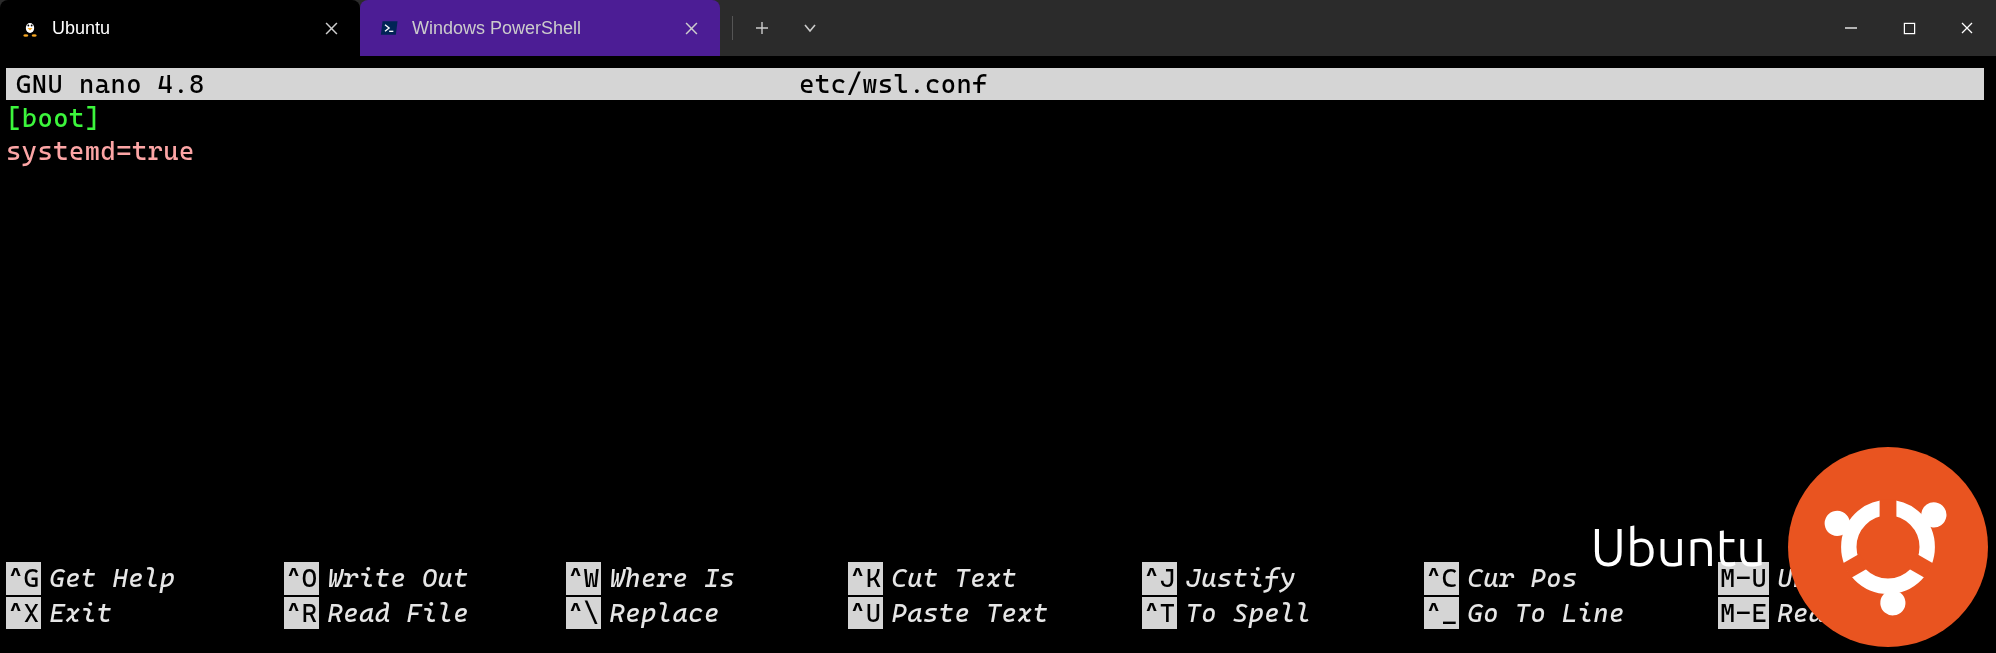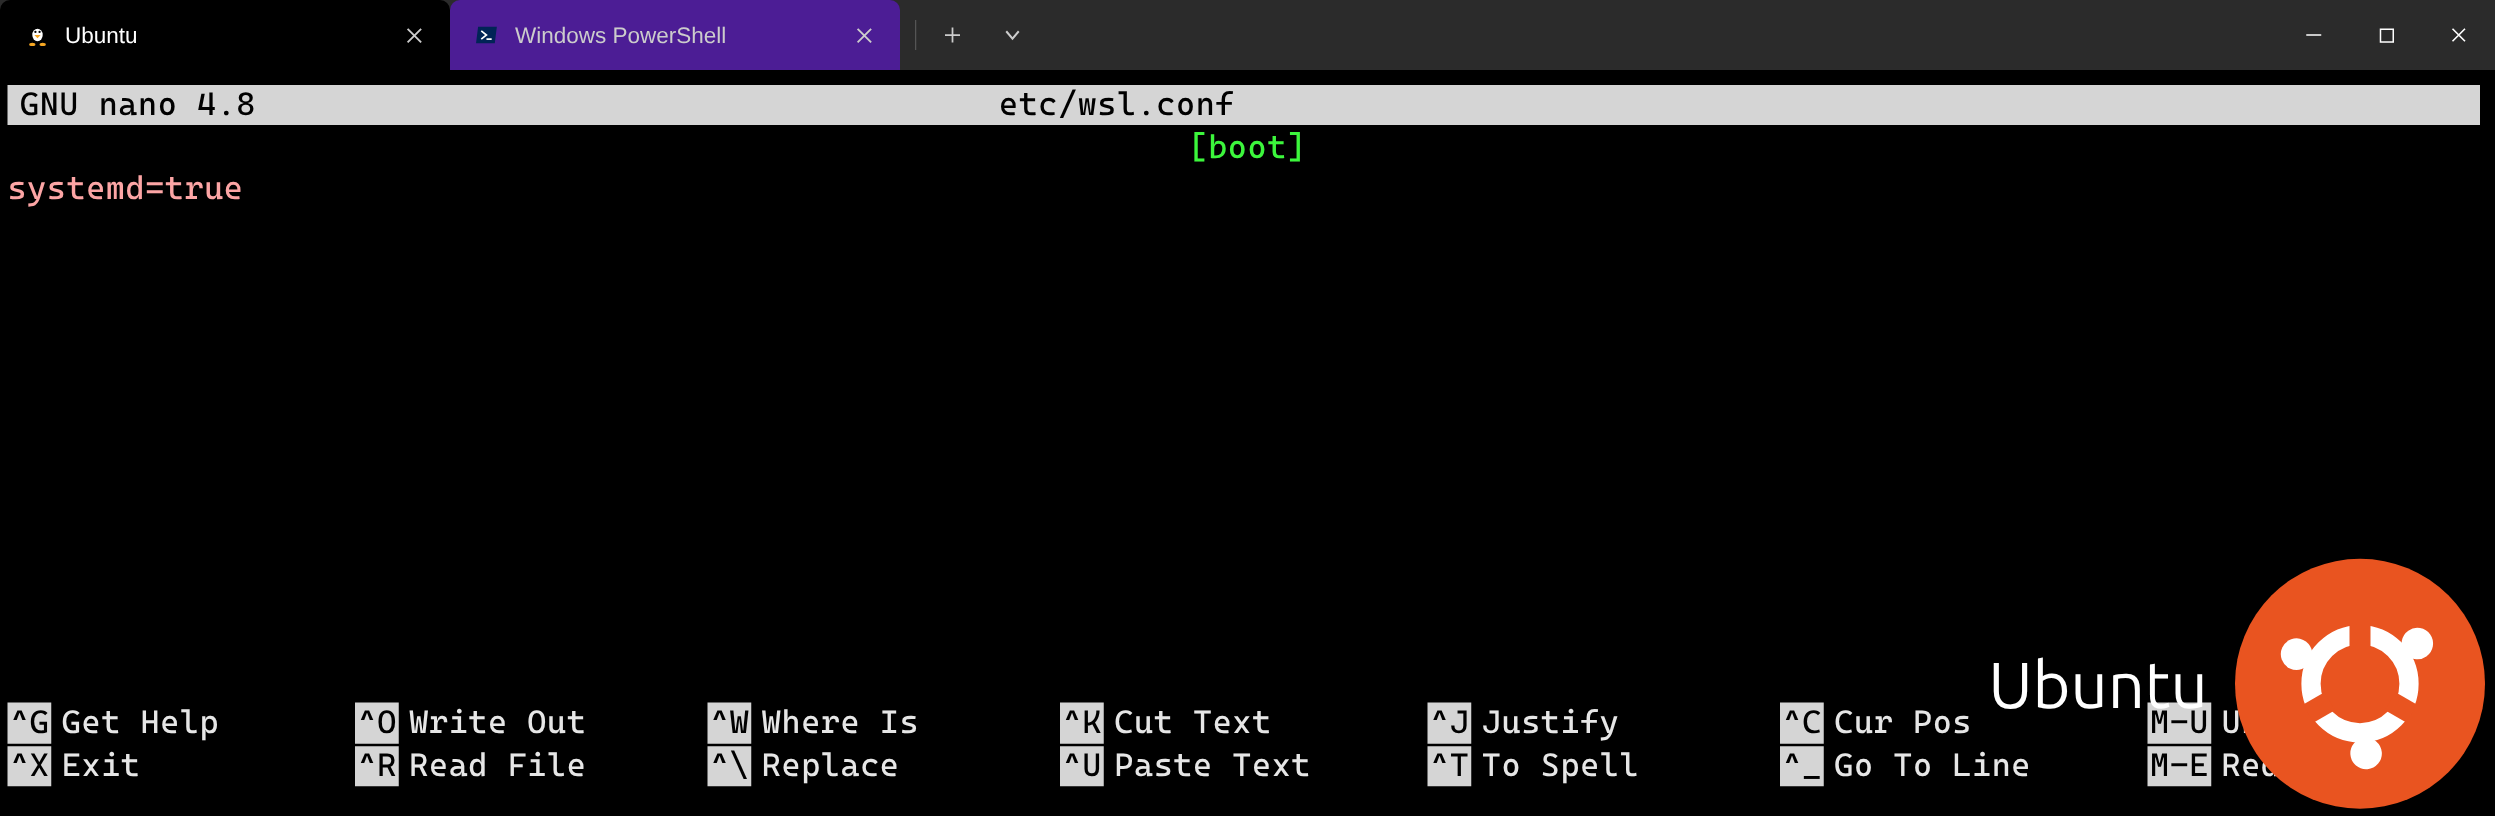--- a/index.html
+++ b/index.html
@@ -65,34 +65,34 @@
       height: 32px;
       display:flex;
       align-items:center;
       padding: 0 10px;
       margin: 12px 12px 0 6px;
     }
     .nano-header-left { width: 40%; }
     .nano-header-center { flex:1; }
 
     .nano-body { padding: 2px 6px; }
-    .green { color: #3cf63c; text-align: center; }
+    .green { color: #3cf63c; }
     .white { color: #fca5a5; }
 
     
     .shortcut-area {
       position: absolute;
       bottom: 24px;
       left: 6px;
       right: 12px;
     }
     .s-row { display:flex; white-space: pre; margin-top: 2px;}
     .s-item { display:inline-flex; align-items:center; margin-right: 10px; }
     .key { background:#d5d5d5; color:#000000; padding:0 2px; }
-    .desc { margin-left: 8px; }
+    .desc { margin-left: 8px; font-style: italic; }
 
     .w1 { width: 268px; }
     .w2 { width: 272px; }
     .w3 { width: 272px; }
     .w4 { width: 284px; }
     .w5 { width: 272px; }
     .w6 { width: 284px; }
     .w7 { width: 200px; }
 
     

